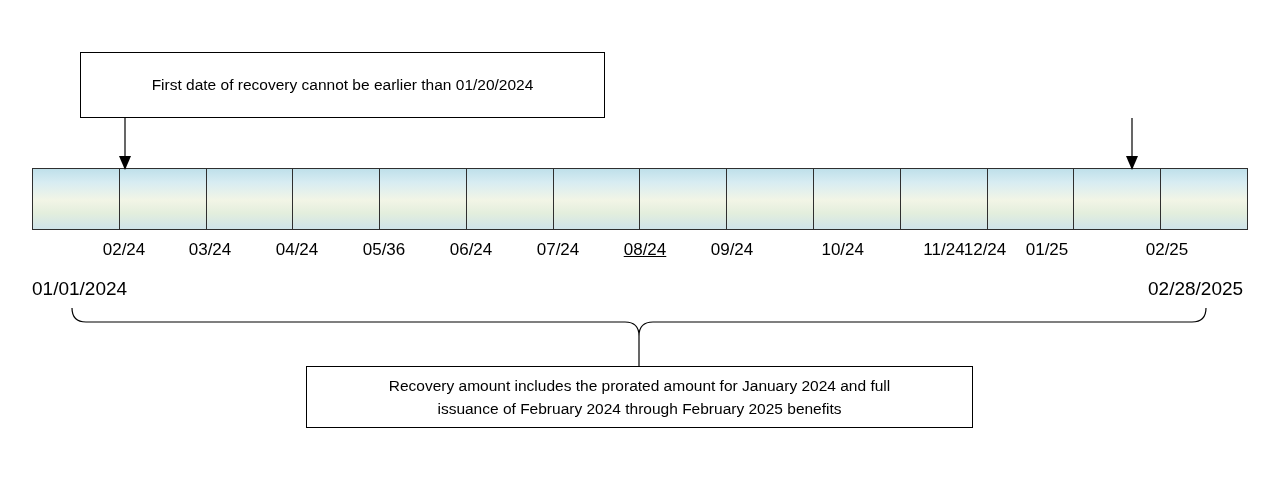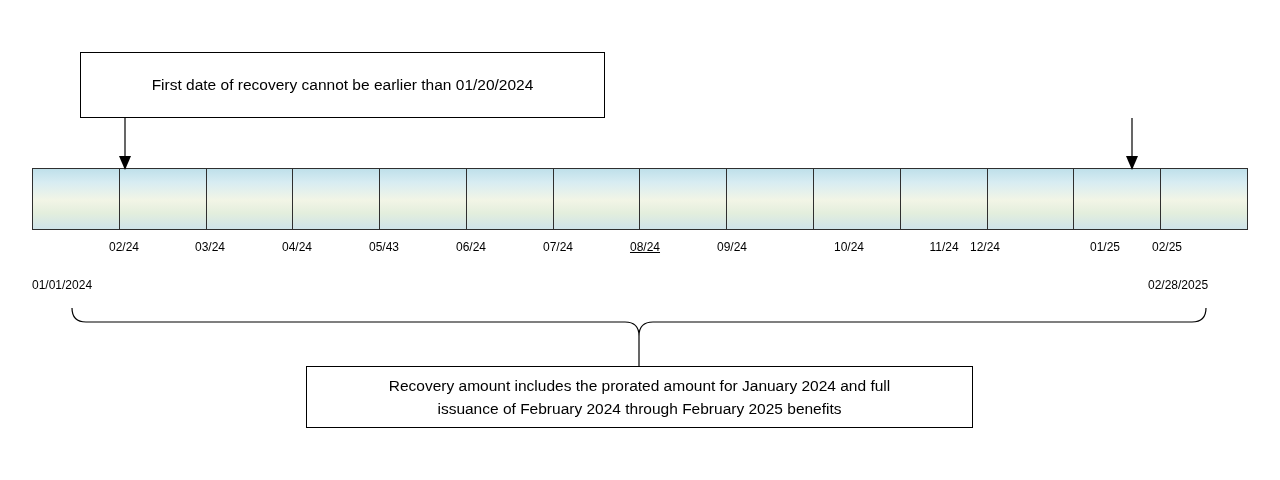--- a/index.html
+++ b/index.html
@@ -82,28 +82,28 @@
     border-right: 1px solid #2f2f2f;
   }
   .tl-cell:last-child { border-right: none; }
 
   
   .month-label {
     position: absolute;
     top: 240px;
     width: 90px;
     text-align: center;
-    font-size: 12px;
+    font-size: 17px;
   }
 
   
   .endpoint {
     position: absolute;
     top: 278px;
-    font-size: 12px;
+    font-size: 19px;
   }
   #endpoint-start { left: 32px; }
   #endpoint-end   { left: 1148px; }
 
   
   #overlay {
     position: absolute;
     left: 0;
     top: 0;
     width: 1280px;
@@ -139,29 +139,29 @@
     <div class="tl-cell"></div>
     <div class="tl-cell"></div>
     <div class="tl-cell"></div>
     <div class="tl-cell"></div>
     <div class="tl-cell"></div>
   </div>
 
   <div class="month-label" style="left:79px;">02/24</div>
   <div class="month-label" style="left:165px;">03/24</div>
   <div class="month-label" style="left:252px;">04/24</div>
-  <div class="month-label" style="left:339px;">05/43</div>
+  <div class="month-label" style="left:339px;">05/36</div>
   <div class="month-label" style="left:426px;">06/24</div>
   <div class="month-label" style="left:513px;">07/24</div>
   <div class="month-label" style="left:600px;text-decoration:underline;">08/24</div>
   <div class="month-label" style="left:687px;">09/24</div>
   <div class="month-label" style="left:774px;text-align:right;">10/24</div>
   <div class="month-label" style="left:899px;">11/24</div>
   <div class="month-label" style="left:940px;">12/24</div>
-  <div class="month-label" style="left:1060px;">01/25</div>
+  <div class="month-label" style="left:1002px;">01/25</div>
   <div class="month-label" style="left:1122px;">02/25</div>
 
   <div class="endpoint" id="endpoint-start">01/01/2024</div>
   <div class="endpoint" id="endpoint-end">02/28/2025</div>
 
   <svg id="overlay" viewBox="0 0 1280 480">
 
     <g>
       <line x1="125" y1="118" x2="125" y2="160" stroke="#000000" stroke-width="1.2"></line>
       <polygon points="125,170 119,156 131,156" fill="#000000"></polygon>

